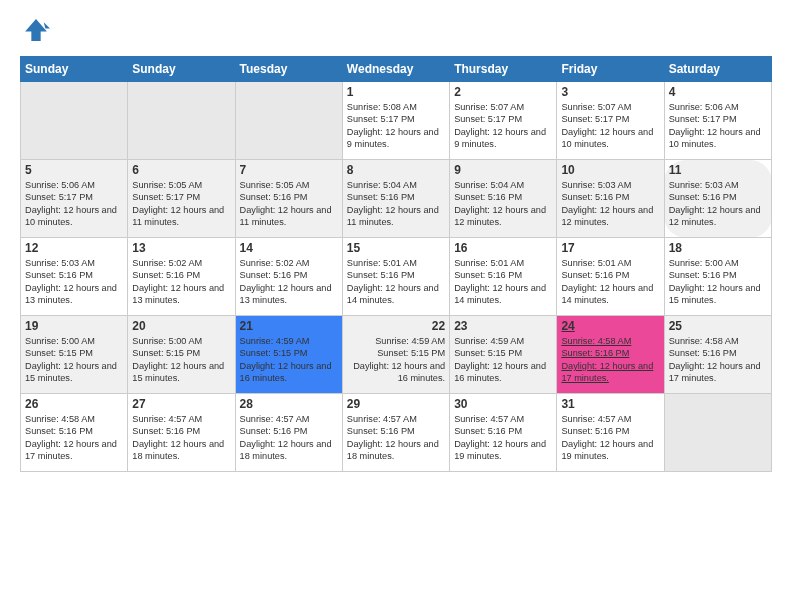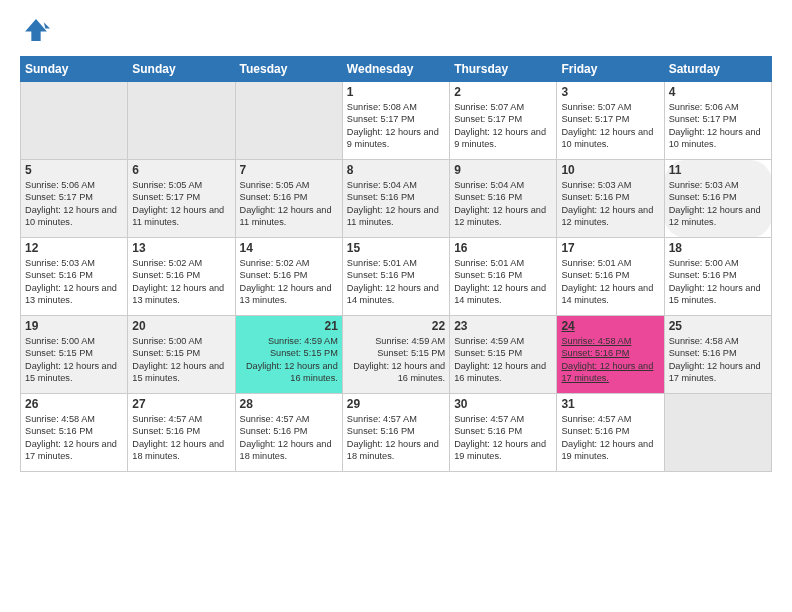--- a/index.html
+++ b/index.html
@@ -209,21 +209,21 @@
         </tr>
         <tr>
           <td style="background: rgb(240, 240, 240); margin-left: 25px;">
         <span class="day-num">19</span>
         <span class="cell-text">Sunrise: 5:00 AM<br>Sunset: 5:15 PM<br>Daylight: 12 hours and 15 minutes.</span>
       </td>
           <td style="background: rgb(240, 240, 240);">
         <span class="day-num">20</span>
         <span class="cell-text">Sunrise: 5:00 AM<br>Sunset: 5:15 PM<br>Daylight: 12 hours and 15 minutes.</span>
       </td>
-          <td style="background: #5eead4; text-align: right;">
+          <td style="background: #3b82f6;">
         <span class="day-num">21</span>
         <span class="cell-text">Sunrise: 4:59 AM<br>Sunset: 5:15 PM<br>Daylight: 12 hours and 16 minutes.</span>
       </td>
           <td style="background: rgb(240, 240, 240); text-align: right;">
         <span class="day-num">22</span>
         <span class="cell-text">Sunrise: 4:59 AM<br>Sunset: 5:15 PM<br>Daylight: 12 hours and 16 minutes.</span>
       </td>
           <td style="background: rgb(240, 240, 240);">
         <span class="day-num">23</span>
         <span class="cell-text">Sunrise: 4:59 AM<br>Sunset: 5:15 PM<br>Daylight: 12 hours and 16 minutes.</span>

